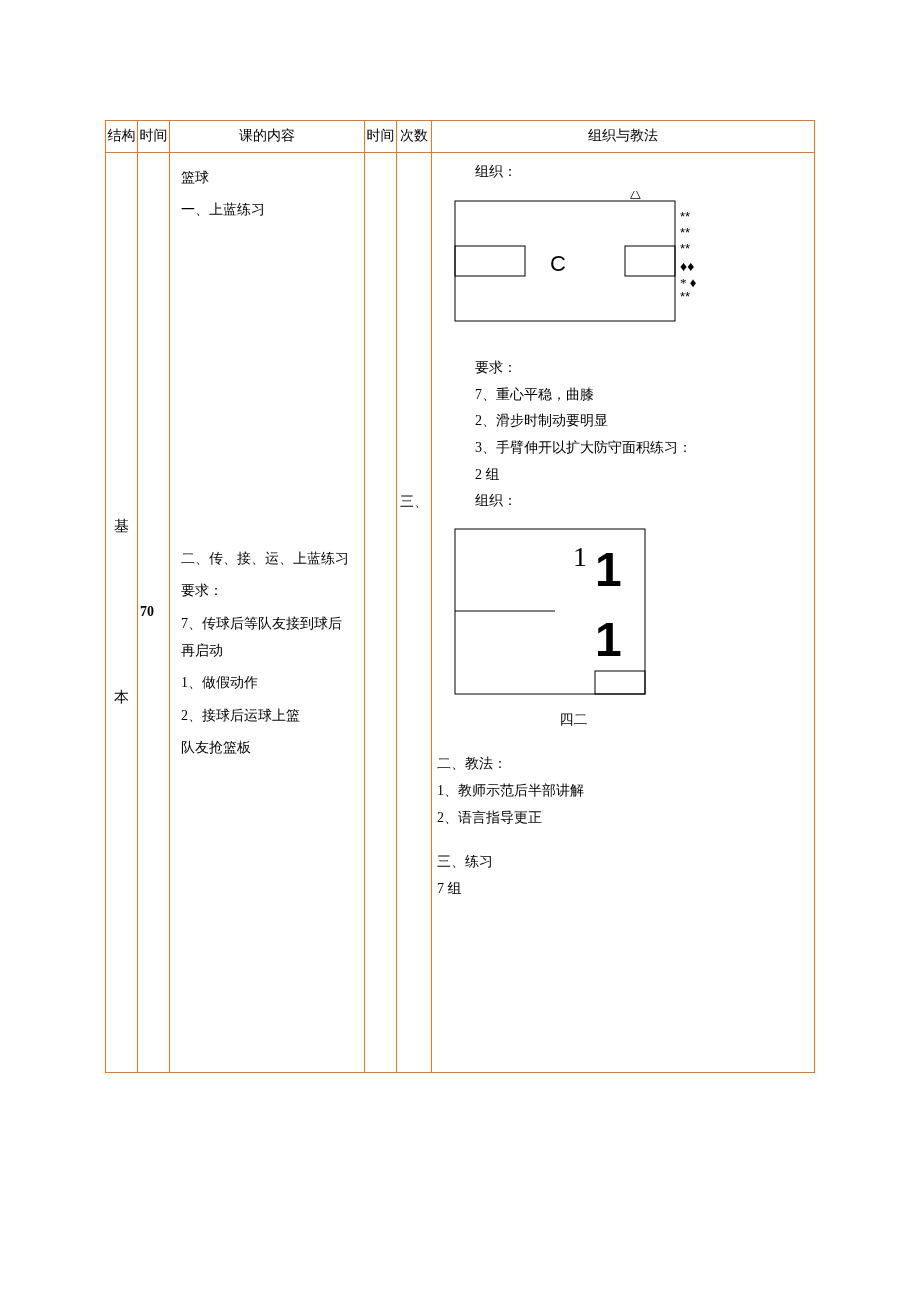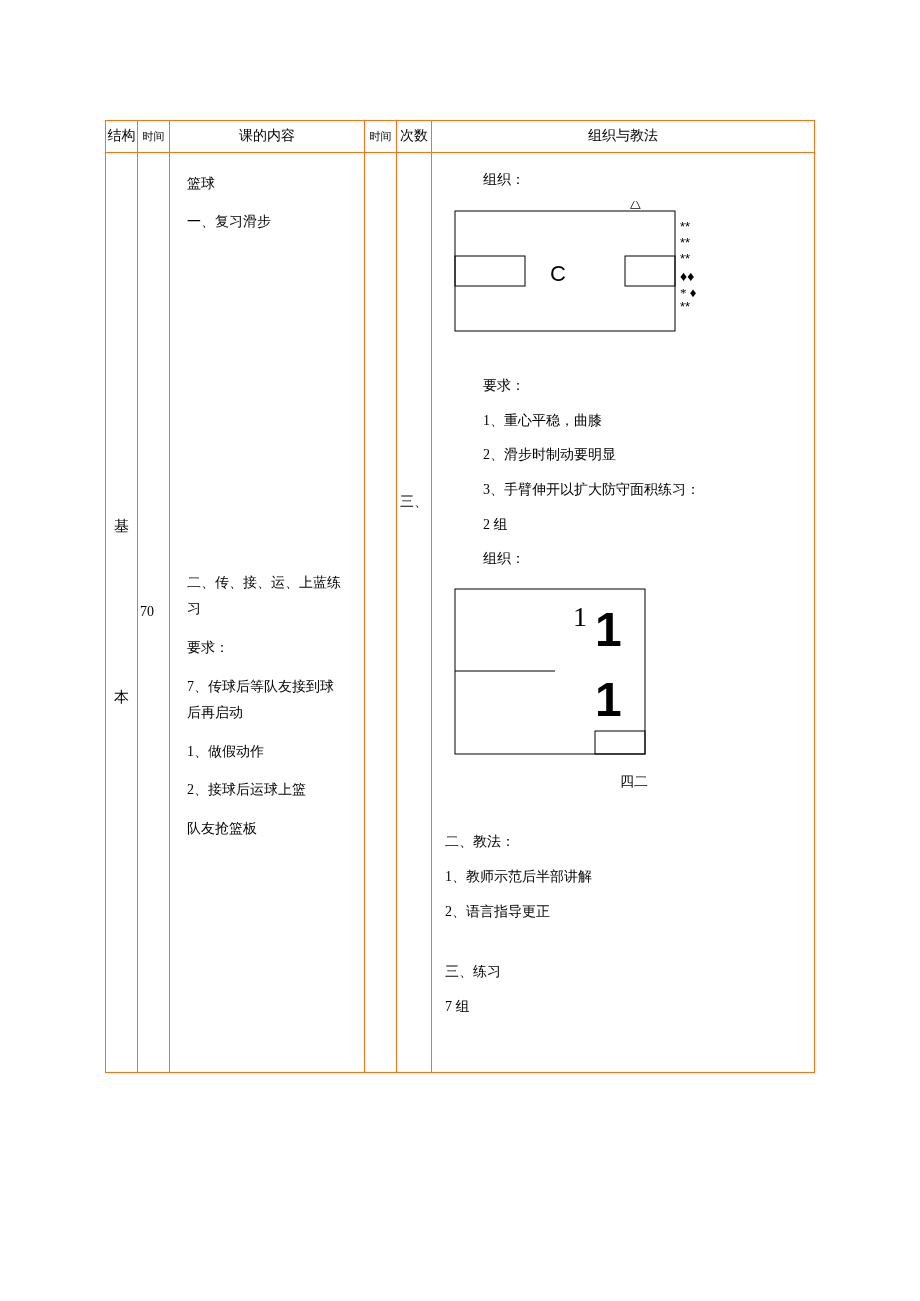--- a/index.html
+++ b/index.html
@@ -37,60 +37,60 @@
     .vtext {
       text-align: center;
       font-size: 15px;
       letter-spacing: 0;
       vertical-align: middle;
     }
     .vtext div {
       writing-mode: horizontal-tb;
     }
     .time-val {
-      font-weight: normal;
+      font-weight: bold;
       vertical-align: middle;
       text-align: left;
       padding-left: 2px;
     }
     .small-hdr {
-      font-size: 11px;
+      font-size: 14px;
     }
     .content-block {
       padding: 4px 2px;
     }
     .content-block p {
-      margin: 12px;
+      margin: 6px;
     }
     .svg-court {
       display: block;
       margin: 6px 0;
     }
     .indent-org {
       padding-left: 40px;
     }
     .org-para p {
       margin: 0;
       padding-left: 40px;
     }
     .method-block {
       padding: 4px 0;
     }
     .method-block p {
-      margin: 8px;
+      margin: 0;
     }
     .pl2 { padding-left: 2px; }
     .count-cell {
       text-align: center;
       vertical-align: middle;
       font-size: 14px;
       line-height: 1.4;
     }
     .court2-label {
-      text-align: right;
+      text-align: center;
       width: 205px;
       margin-left: 0;
       padding-left: 72px;
     }
     .body-row td {
       height: 920px;
     }
     .two-line-hdr {
       line-height: 1.3;
       padding: 4px 0;
@@ -110,21 +110,21 @@
     <td class="hdr col-method">组织与教法</td>
   </tr>
   <tr class="body-row">
     <td class="vtext">
       <div>基<br><br><br><br><br><br>本</div>
     </td>
     <td class="time-val">70</td>
     <td>
       <div class="content-block">
         <p>篮球</p>
-        <p>一、复习滑步</p>
+        <p>一、上蓝练习</p>
         <div style="height:310px"></div>
         <p>二、传、接、运、上蓝练习</p>
         <p>要求：</p>
         <p>7、传球后等队友接到球后再启动</p>
         <p>1、做假动作</p>
         <p>2、接球后运球上篮</p>
         <p>队友抢篮板</p>
       </div>
     </td>
     <td></td>
@@ -145,21 +145,21 @@
           <text x="245" y="46" font-size="13" font-family="Arial">**</text>
           <text x="245" y="62" font-size="13" font-family="Arial">**</text>
           <text x="245" y="80" font-size="14">♦♦</text>
           <text x="245" y="96" font-size="13">* ♦</text>
           <text x="245" y="110" font-size="13" font-family="Arial">**</text>
         </svg>
 
         <div style="height:18px"></div>
         <div class="org-para">
           <p>要求：</p>
-          <p>1、重心平稳，曲膝</p>
+          <p>7、重心平稳，曲膝</p>
           <p>2、滑步时制动要明显</p>
           <p>3、手臂伸开以扩大防守面积练习：</p>
           <p>2 组</p>
           <p>组织：</p>
         </div>
 
         <svg class="svg-court" width="240" height="180" viewBox="0 0 240 180">
           <rect x="20" y="8" width="190" height="165" fill="none" stroke="#000" stroke-width="1"></rect>
           <line x1="20" y1="90" x2="120" y2="90" stroke="#000" stroke-width="1"></line>
           <rect x="160" y="150" width="50" height="23" fill="none" stroke="#000" stroke-width="1"></rect>

